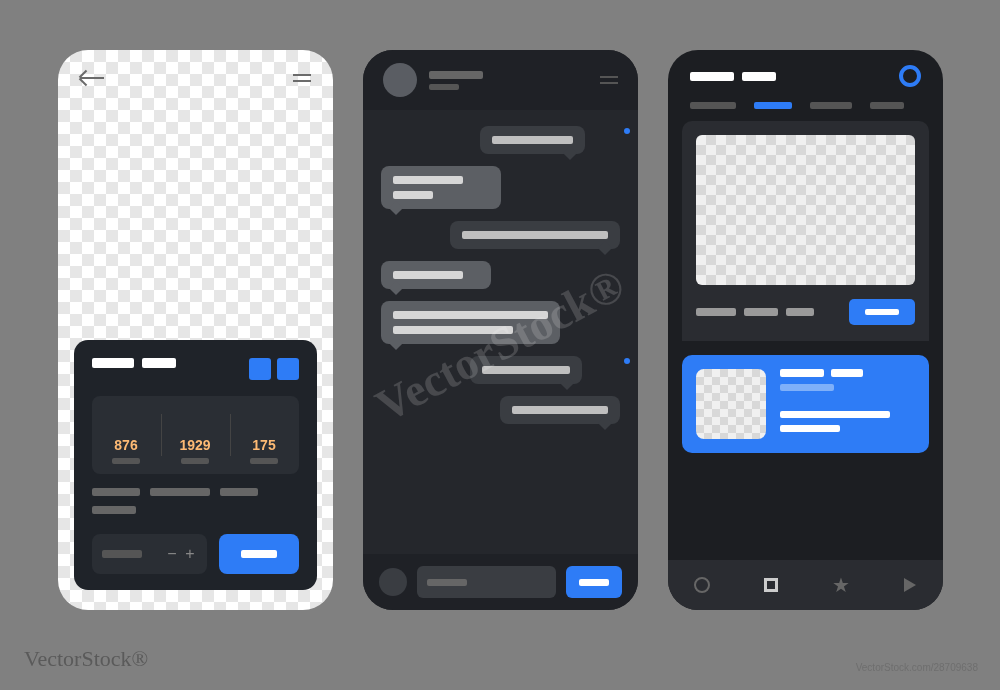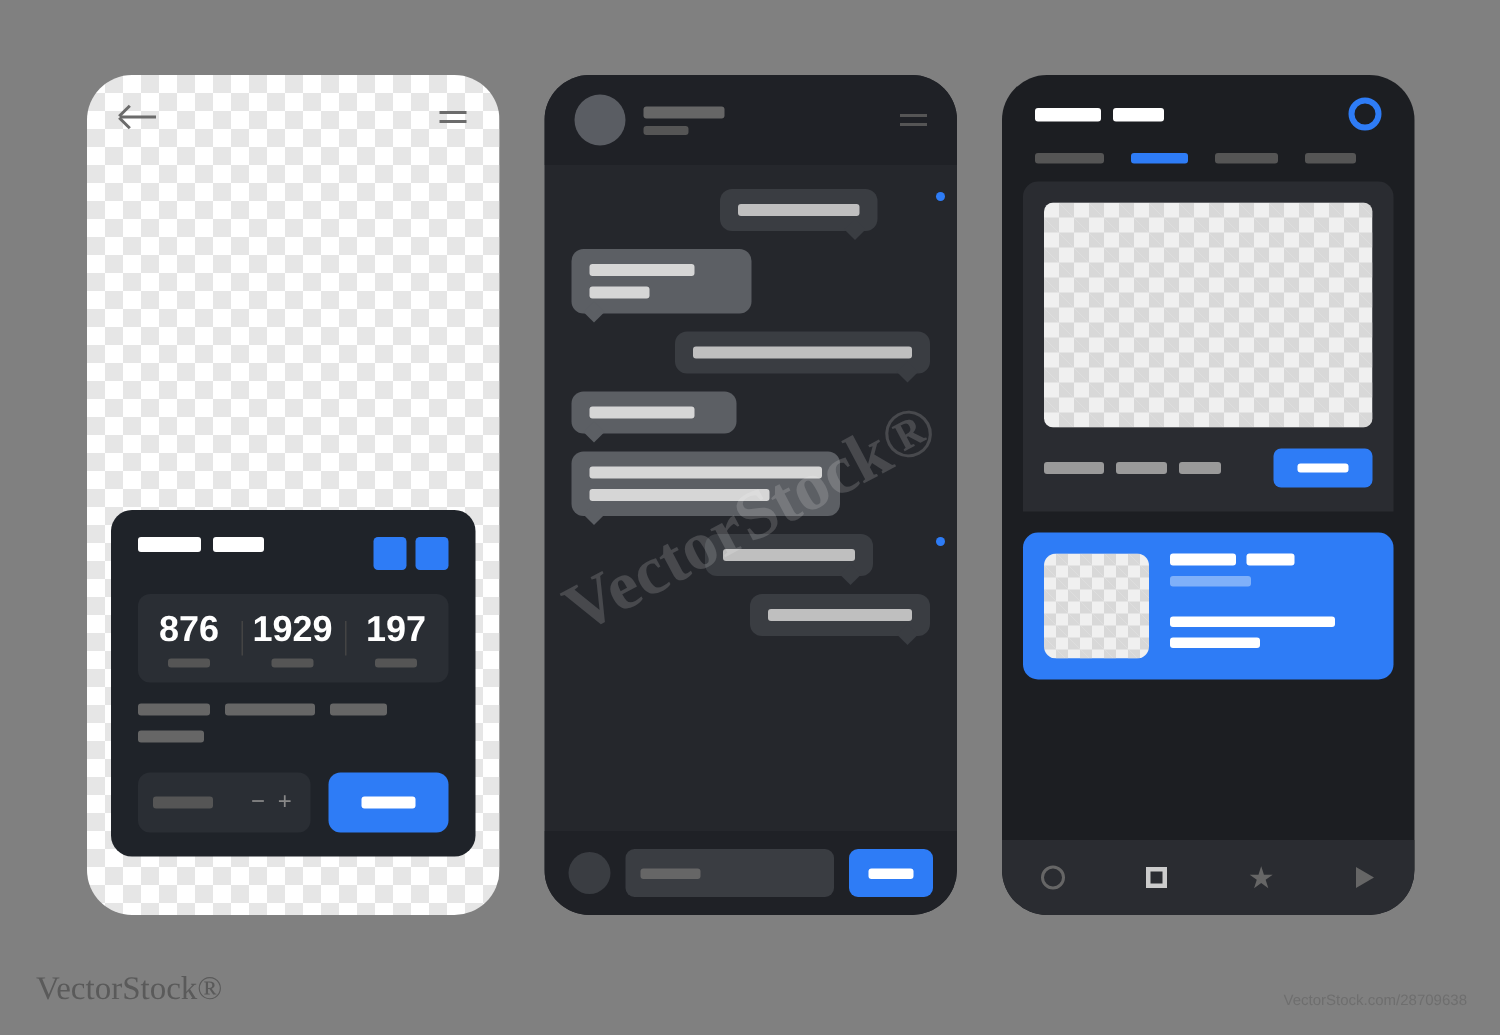--- a/index.html
+++ b/index.html
@@ -68,21 +68,21 @@
     margin-top:16px;
     background:#2a2e34;
     border-radius:8px;
     display:flex;
     padding:10px 0;
   }
   .stat { flex:1; text-align:center; position:relative; }
   .stat + .stat::before {
     content:''; position:absolute; left:0; top:8px; bottom:8px; width:1px; background:#444;
   }
-  .stat .num { color:#ffffff; font-size:24px; font-weight:600; }
+  .stat .num { color:#fdba74; font-size:14px; font-weight:600;margin-top:31px; }
   .stat .lbl { width:28px;height:6px;background:#555;border-radius:2px;margin:5px auto 0; }
   .tags { display:flex; gap:10px; margin-top:14px; flex-wrap:wrap;}
   .tag { height:8px; border-radius:2px; }
   .card-foot { display:flex; gap:12px; margin-top:20px; }
   .stepper {
     flex:1; background:#2a2e34; border-radius:8px; height:40px;
     display:flex; align-items:center; justify-content:space-between;
     padding:0 10px;
   }
   .stepper .ph { width:40px;height:8px;background:#555;border-radius:2px; }
@@ -190,21 +190,21 @@
       <div class="stats">
         <div class="stat">
           <div class="num">876</div>
           <div class="lbl"></div>
         </div>
         <div class="stat">
           <div class="num">1929</div>
           <div class="lbl"></div>
         </div>
         <div class="stat">
-          <div class="num">197</div>
+          <div class="num">175</div>
           <div class="lbl"></div>
         </div>
       </div>
       <div class="tags">
         <div class="tag grey" style="width:48px"></div>
         <div class="tag grey" style="width:60px"></div>
         <div class="tag grey" style="width:38px"></div>
         <div class="tag grey" style="width:44px"></div>
       </div>
       <div class="card-foot">

